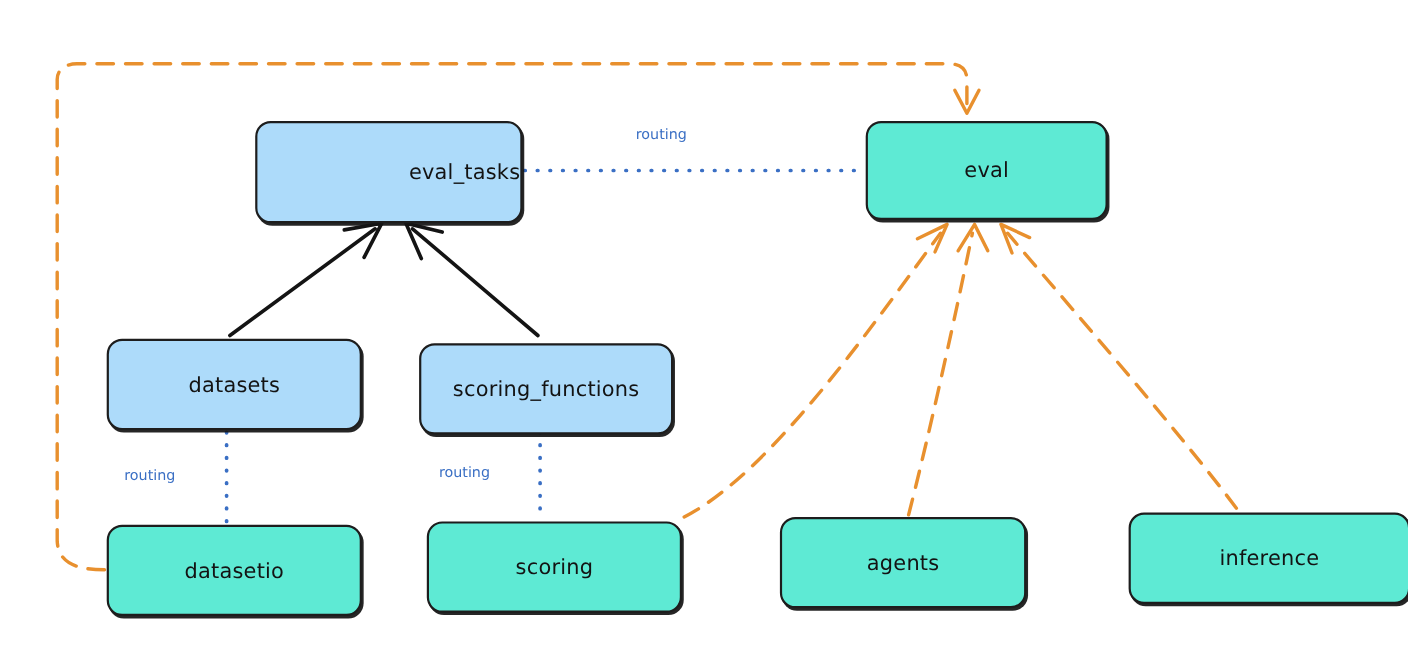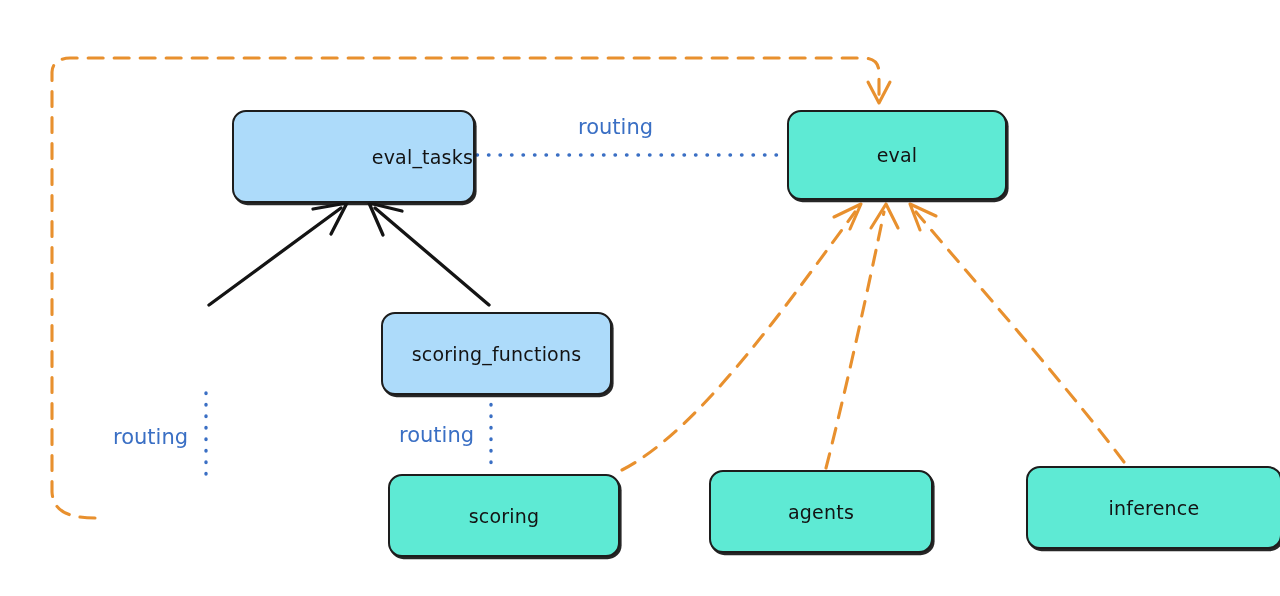--- a/index.html
+++ b/index.html
@@ -40,21 +40,21 @@
     letter-spacing: 0.2px;
     box-shadow: 1.6px 2.2px 0 0 rgba(20,20,20,0.92);
   }
   .node.blue  { background: #addbfa; }
   .node.green { background: #5eead4; }
   .node-label { pointer-events: none; }
 
   .edge-label {
     position: absolute;
     font-family: "DejaVu Sans", sans-serif;
-    font-size: 21px;
+    font-size: 13px;
     color: #3a6fc4;
     white-space: nowrap;
   }
 </style>
 </head>
 <body>
 
 <div id="canvas">
 
   <svg id="edge-layer" viewBox="0 0 1280 596">
@@ -103,25 +103,31 @@
   </svg>
 
   <div class="node blue" style="left:232px; top:110px; width:243px; height:93px;justify-content:flex-end;">
     <span class="node-label">eval_tasks</span>
   </div>
 
   <div class="node green" style="left:787px; top:110px; width:220px; height:90px;">
     <span class="node-label">eval</span>
   </div>
 
+  <div class="node blue" style="left:97px; top:308px; width:232px; height:83px;">
+    <span class="node-label">datasets</span>
+  </div>
 
   <div class="node blue" style="left:381px; top:312px; width:231px; height:83px;">
     <span class="node-label">scoring_functions</span>
   </div>
 
+  <div class="node green" style="left:97px; top:477px; width:232px; height:83px;">
+    <span class="node-label">datasetio</span>
+  </div>
 
   <div class="node green" style="left:388px; top:474px; width:232px; height:83px;">
     <span class="node-label">scoring</span>
   </div>
 
   <div class="node green" style="left:709px; top:470px; width:224px; height:83px;">
     <span class="node-label">agents</span>
   </div>
 
   <div class="node green" style="left:1026px; top:466px; width:256px; height:83px;">

